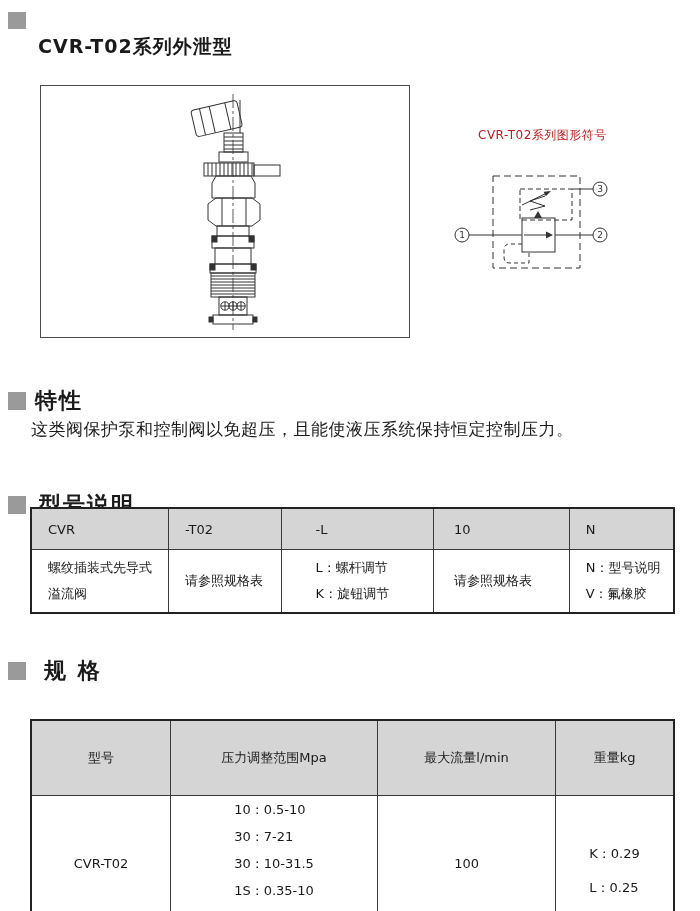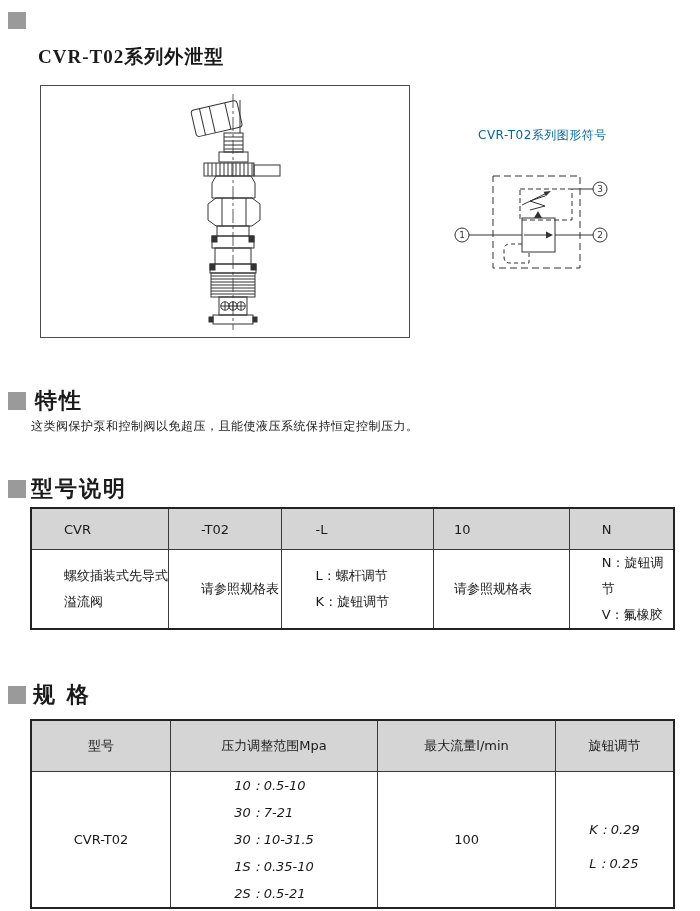--- a/index.html
+++ b/index.html
@@ -6,57 +6,57 @@
   body{
     width:700px;height:911px;position:relative;background:#ffffff;
     font-family:"DejaVu Sans","Liberation Sans",sans-serif;
     color:#1a1a1a;overflow:hidden;
   }
   .abs{position:absolute;}
   .sq{width:18px;height:17px;background:#9a9a9a;flex:0 0 auto;}
   .h-row{display:flex;align-items:center;gap:9px;}
   .title-text{font-weight:bold;font-size:19px;letter-spacing:1px;white-space:nowrap;}
   .h-text{font-weight:bold;font-size:22px;letter-spacing:2px;white-space:nowrap;}
-  .body-text{font-size:12px;letter-spacing:0.5px;}
+  .body-text{font-size:17px;letter-spacing:0.5px;}
 
   .frame{border:1.5px solid #4a4a4a;box-sizing:border-box;background:#fff;}
-  .caption{font-size:12px;color:#0369a1;letter-spacing:0.5px;white-space:nowrap;}
+  .caption{font-size:12px;color:#b91c1c;letter-spacing:0.5px;white-space:nowrap;}
 
   table{border-collapse:collapse;table-layout:fixed;width:645px;border:2px solid #222;background:#fff;}
   td{border:1px solid #3a3a3a;font-size:13px;padding:0;color:#1a1a1a;}
   .hdr-bg{background:#d5d5d5;}
 
   
-  .t1 td{padding-left:32px;vertical-align:middle;}
+  .t1 td{padding-left:16px;vertical-align:middle;}
   .t1 td.c3{padding-left:34px;}
   .t1 td.c4{padding-left:20px;margin-top:41px;}
   .t1 tr.codes td{height:40px;}
   .t1 tr.labels td{height:40px;}
   .t1 tr.details td{height:62px;}
   .t1 tr.details td div{line-height:26px;}
 
   
-  .t2 tr.head td{height:42px;text-align:center;padding:4px;}
+  .t2 tr.head td{height:42px;text-align:center;padding:16px;}
   .t2 tr.body td{height:134px;text-align:center;vertical-align:middle;}
   .t2 .lines{display:inline-block;text-align:left;}
-  .t2 .lines div{line-height:27px;font-style:italic;}
+  .t2 .lines div{line-height:27px;}
   .t2 td.wt{vertical-align:top;}
   .t2 td.wt .lines{margin-top:14px;}
   .t2 td.wt .lines div{line-height:34px;}
 
   svg text{font-family:"DejaVu Sans","Liberation Sans",sans-serif;}
 </style>
 </head>
 <body>
 
 <div class="abs" style="left:8px;top:12px;">
   <div class="h-row">
     <span class="sq"></span>
   </div>
-  <div class="title-text" style="margin-left:30px;margin-top:15px;font-family:Liberation Serif, serif;">CVR-T02系列外泄型</div>
+  <div class="title-text" style="margin-left:30px;margin-top:5px;">CVR-T02系列外泄型</div>
 </div>
 
 <div class="abs frame" style="left:40px;top:85px;width:370px;height:253px;">
   <svg viewBox="0 0 367 250" width="367" height="250">
     <g stroke="#333" stroke-width="1" fill="none">
 
       <line x1="192" y1="8" x2="192" y2="244" stroke-width="0.8" stroke-dasharray="14 3 3 3"></line>
 
       <g transform="rotate(-13 176 32)">
         <rect x="152" y="19" width="47" height="27" rx="3"></rect>
@@ -175,21 +175,21 @@
   <text x="150" y="68.3" font-size="9" text-anchor="middle" fill="#333">2</text>
   <text x="150" y="22.3" font-size="9" text-anchor="middle" fill="#333">3</text>
 </svg>
 
 <div class="abs h-row" style="left:8px;top:386px;">
   <span class="sq" style="height:18px;"></span>
   <span class="h-text">特性</span>
 </div>
 <div class="abs body-text" style="left:31px;top:418px;">这类阀保护泵和控制阀以免超压，且能使液压系统保持恒定控制压力。</div>
 
-<div class="abs h-row" style="left:8px;top:474px;gap:5px;">
+<div class="abs h-row" style="left:8px;top:490px;gap:13px;">
   <span class="sq" style="height:18px;"></span>
   <span class="h-text">型号说明</span>
 </div>
 
 <table class="abs t1" style="left:30px;top:507px;">
   <colgroup>
     <col style="width:21.4%">
       <col style="width:17.5%">
       <col style="width:23.7%">
       <col style="width:21.1%">
@@ -214,45 +214,45 @@
     </td>
     <td class="c3">
       <div>L：螺杆调节</div>
       <div>K：旋钮调节</div>
     </td>
     <td class="c4">
       <div>请参照规格表</div>
       <div></div>
     </td>
     <td>
-      <div>N：旋钮调节</div>
+      <div>N：型号说明</div>
       <div>V：氟橡胶</div>
     </td>
   </tr>
 </tbody>
   </table>
 
-<div class="abs h-row" style="left:8px;top:680px;gap:7px;">
+<div class="abs h-row" style="left:8px;top:656px;gap:18px;">
   <span class="sq" style="height:18px;"></span>
   <span class="h-text">规  格</span>
 </div>
 
 <table class="abs t2" style="left:30px;top:719px;">
   <colgroup>
     <col style="width:21.7%">
       <col style="width:32.2%">
       <col style="width:27.7%">
       <col style="width:18.4%">
   </colgroup>
   <tbody>
       <tr class="head">
     <td class="hdr-bg">型号</td>
     <td class="hdr-bg">压力调整范围Mpa</td>
     <td class="hdr-bg">最大流量l/min</td>
-    <td class="hdr-bg">旋钮调节</td>
+    <td class="hdr-bg">重量kg</td>
   </tr>
   <tr class="body">
     <td>CVR-T02</td>
     <td>
       <div class="lines">
         <div>10：0.5-10</div>
         <div>30：7-21</div>
         <div>30：10-31.5</div>
         <div>1S：0.35-10</div>
         <div>2S：0.5-21</div>

